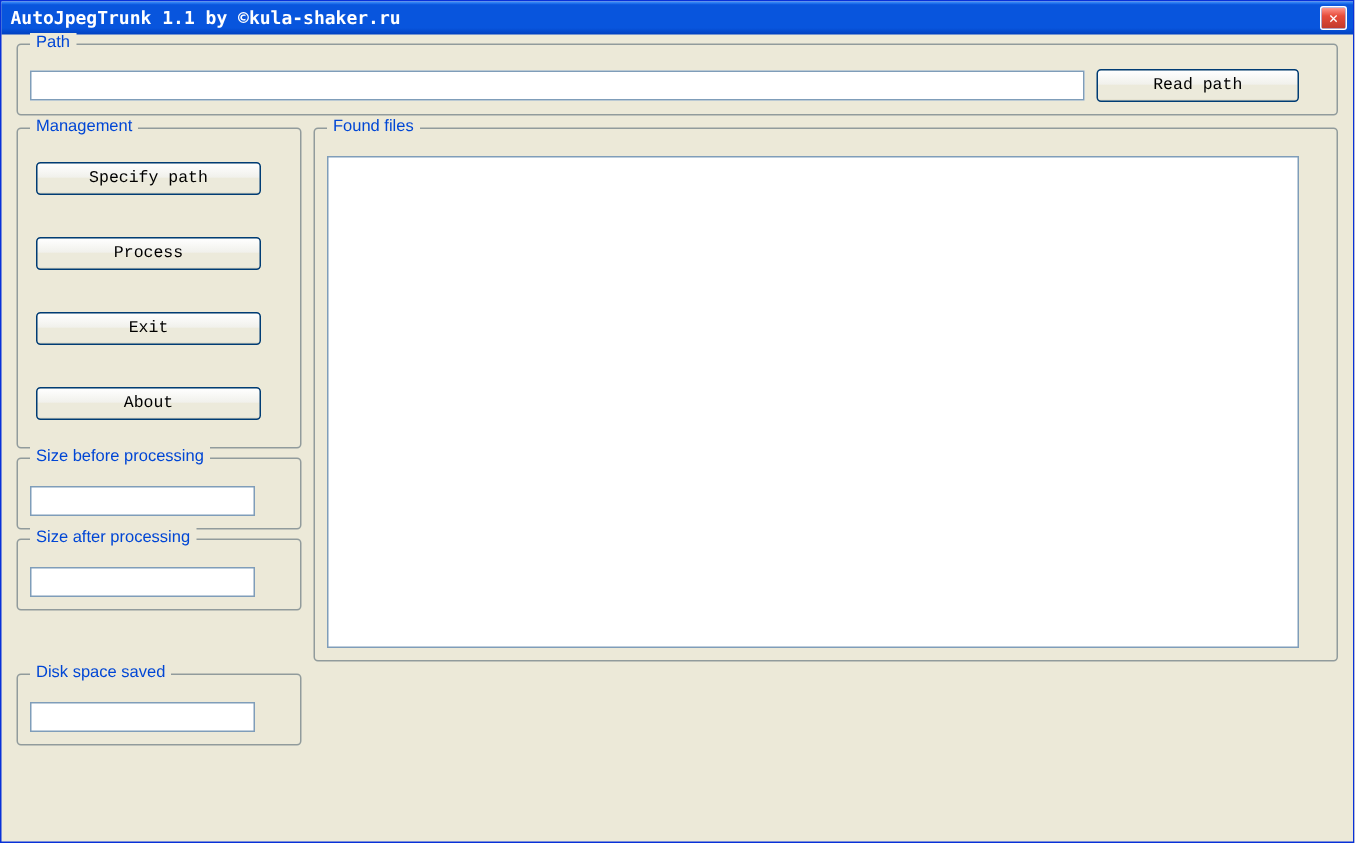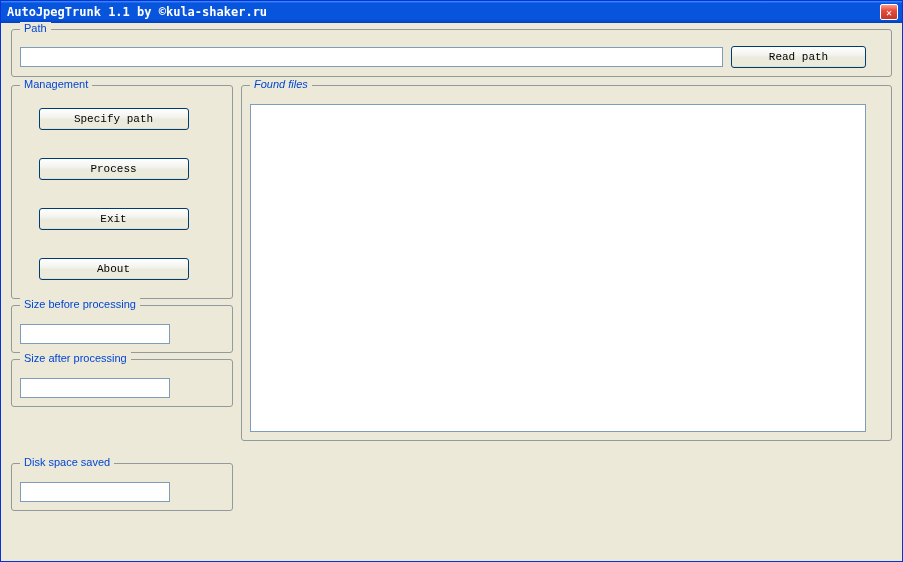--- a/index.html
+++ b/index.html
@@ -57,22 +57,22 @@
 .groupbox > .legend {
   position: absolute;
   top: -8px;
   left: 8px;
   background: #ece9d8;
   padding: 0 4px;
   color: #0046d5;
   font-size: 11px;
 }
 .row { display: flex; gap: 8px; align-items: stretch; }
-.col-left { width: 222px; display: flex; flex-direction: column; }
-.col-right { flex: 1; display: flex; flex-direction: column; font-style: italic; }
+.col-left { width: 190px; display: flex; flex-direction: column; }
+.col-right { flex: 1; display: flex; flex-direction: column; }
 .path-group .content { display: flex; gap: 8px; align-items: center; padding-top: 4px; }
 input.text, .display-box {
   border: 1px solid #7f9db9;
   background: #fff;
   height: 20px;
   padding: 2px 4px;
   font-family: Tahoma, sans-serif;
   font-size: 11px;
 }
 input.text { flex: 1; }
@@ -156,21 +156,21 @@
       <div class="col-right">
         <div class="groupbox found-files" style="flex:1;">
           <span class="legend">Found files</span>
           <div class="content">
             <div class="listbox"></div>
           </div>
         </div>
       </div>
     </div>
 
-    <div class="row" style="margin-top:16px;">
+    <div class="row" style="margin-top:2px;">
       <div class="col-left">
         <div class="groupbox small-group" style="margin-bottom:0;">
           <span class="legend">Disk space saved</span>
           <div class="display-box"></div>
         </div>
       </div>
     </div>
 
   </div>
 </div>

